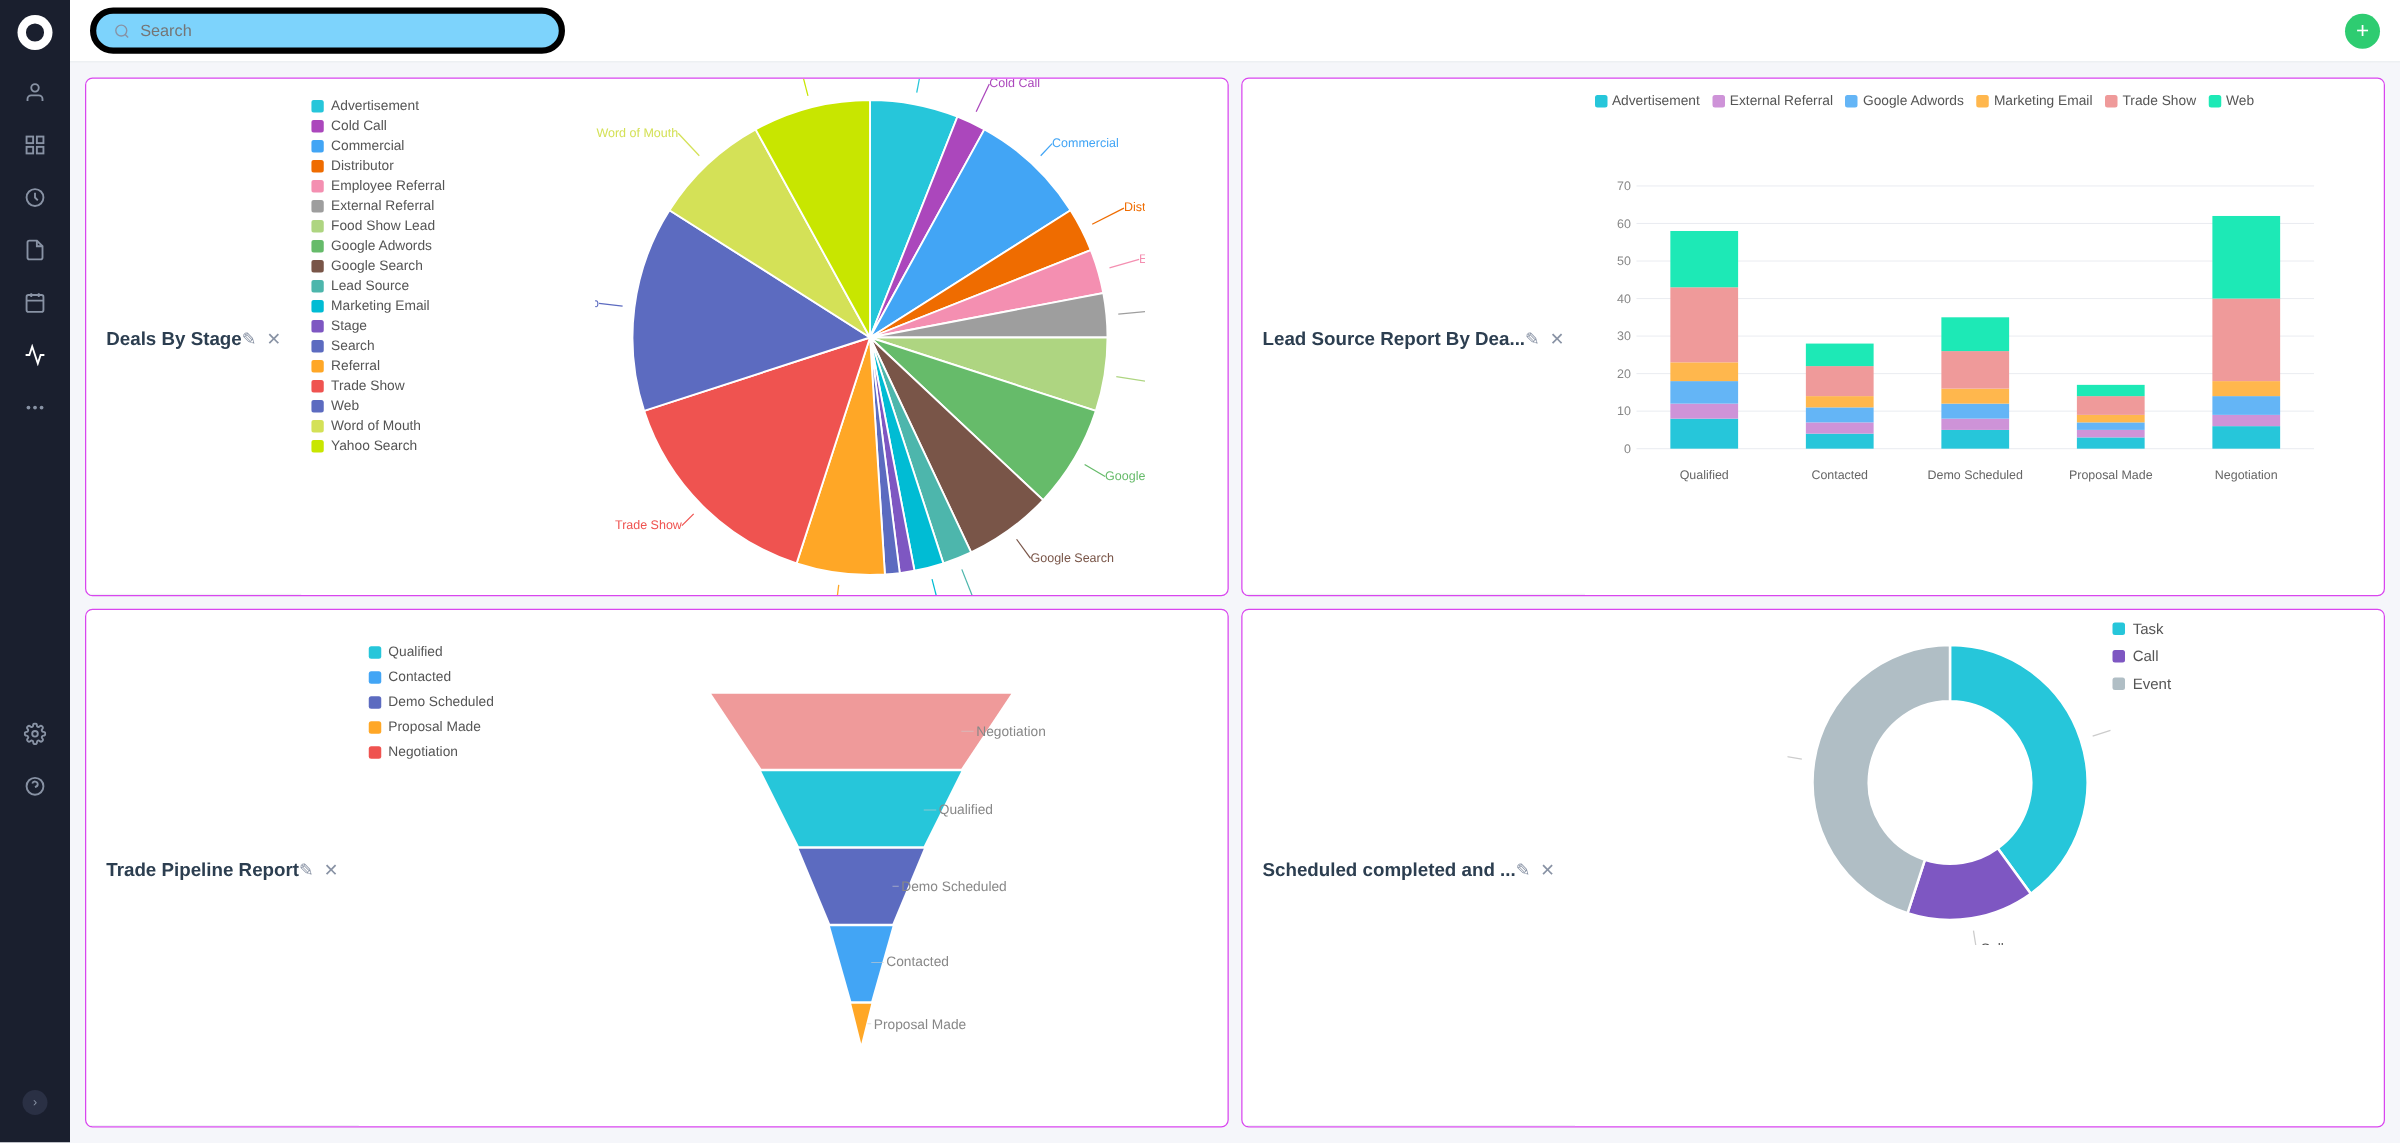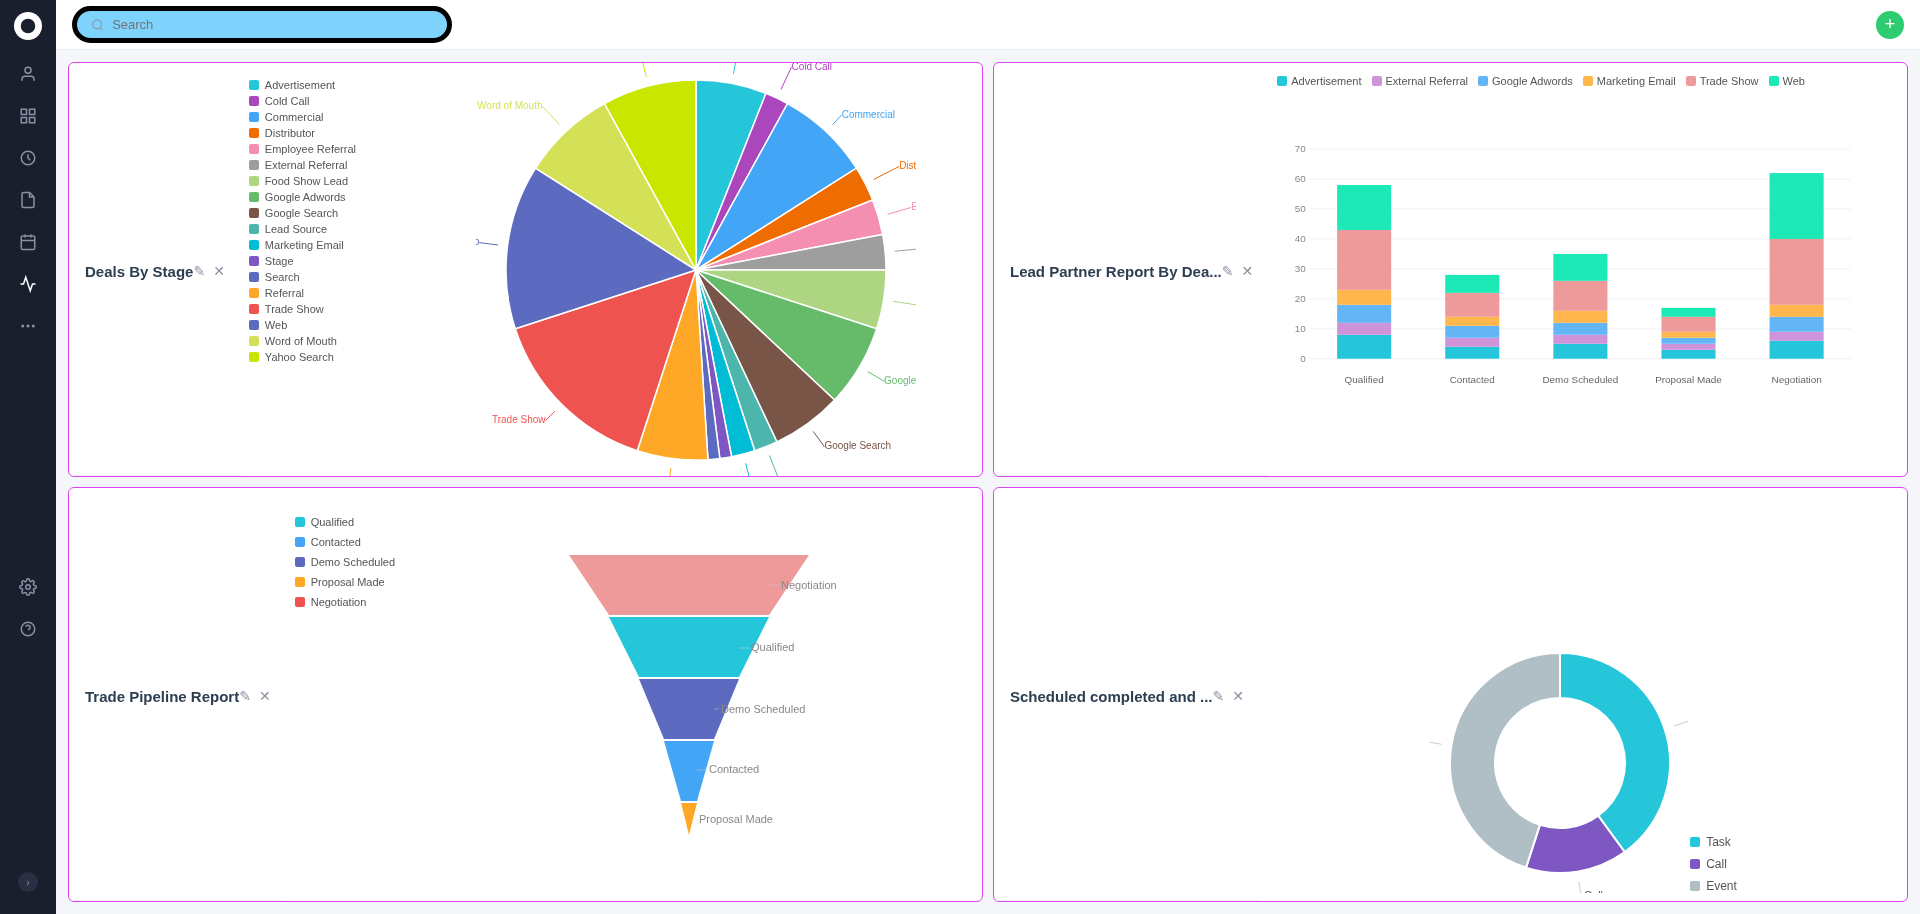--- a/index.html
+++ b/index.html
@@ -204,21 +204,21 @@
       display: flex;
       align-items: center;
       justify-content: center;
     }
 
     
     .donut-container {
       display: flex;
       height: 100%;
       padding: 8px;
-      align-items: flex-end;
+      align-items: flex-start;
       justify-content: center;
     }
     .donut-legend {
       display: flex;
       flex-direction: column;
       gap: 8px;
       font-size: 12px;
       color: #555;
     }
 
@@ -449,21 +449,21 @@
                 <line x1="170.38636751061154" y1="26.767659354838088" x2="165.66125965447932" y2="8.364579293394115" stroke="#c8e600" stroke-width="1"></line>
                 <text x="165.66125965447932" y="8.364579293394115" font-size="10" fill="#c8e600" text-anchor="end" dominant-baseline="middle">Yahoo Search</text>
               </svg>
           </div>
         </div>
       </div>
     </div>
 
     <div class="card">
       <div class="card-header">
-        <span class="card-title">Lead Partner Report By Dea...</span>
+        <span class="card-title">Lead Source Report By Dea...</span>
         <div class="card-actions">
           <button class="card-action-btn">✎</button>
           <button class="card-action-btn">✕</button>
         </div>
       </div>
       <div class="card-body">
         <div class="bar-chart-container">
           <div class="bar-legend">
             <div class="bar-legend-item">
                 <div class="bar-legend-dot" style="background:#26c6da"></div>

